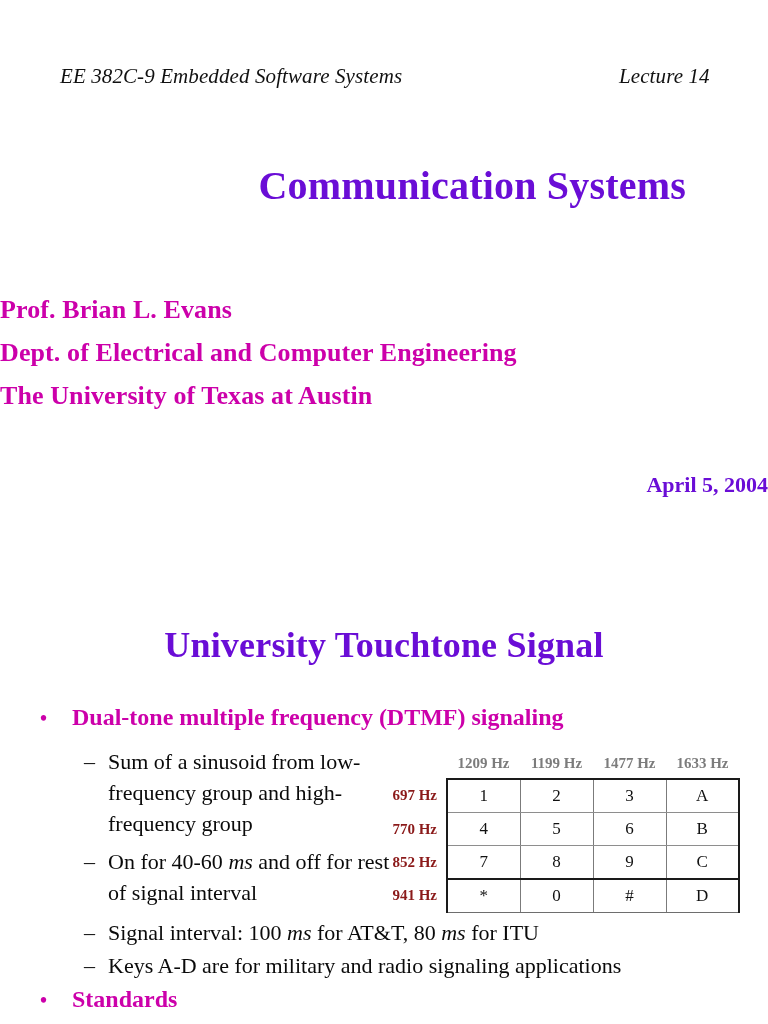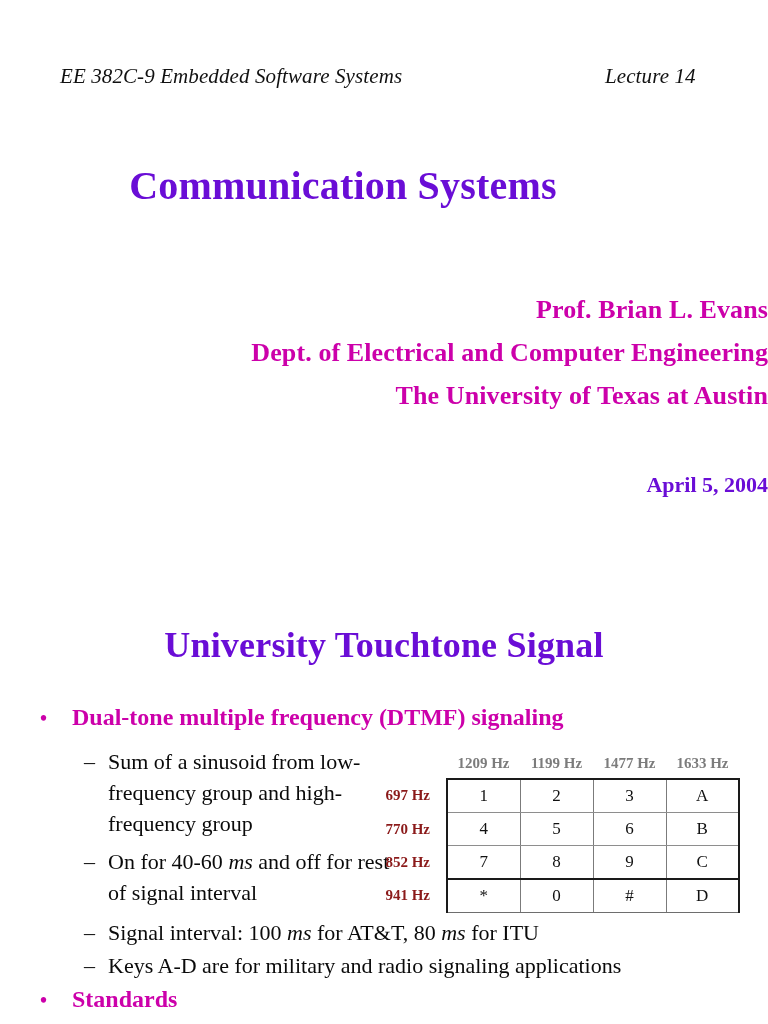--- a/index.html
+++ b/index.html
@@ -38,42 +38,42 @@
     font-style: italic;
     font-size: 21px;
     color: #111111;
     letter-spacing: 0.1px;
   }
   .course-header .course-name {
     white-space: nowrap;
   }
   .course-header .lecture-number {
     position: absolute;
-    left: 545px;
+    left: 559px;
     white-space: nowrap;
   }
 
   .deck-title {
     position: absolute;
     left: 0;
     top: 162px;
     width: 686px;
-    text-align: center;
+    text-align: right;
     font-weight: bold;
     font-size: 40px;
     color: #6A0DD6;
     letter-spacing: 0.2px;
   }
 
   .author-block {
     position: absolute;
     left: 0;
     top: 288px;
     width: 768px;
-    text-align: right;
+    text-align: left;
   }
   .author-block .author-line {
     font-weight: bold;
     font-size: 26px;
     color: #CC00AA;
     line-height: 43px;
     letter-spacing: 0.1px;
   }
 
   .deck-date {
@@ -188,21 +188,21 @@
   }
   .dtmf-table th.corner {
     border: none;
     background: transparent;
   }
   .dtmf-table th.row-head {
     font-size: 15px;
     font-weight: bold;
     color: #8B1A1A;
     text-align: right;
-    padding: 0 16px 0 0;
+    padding: 0 9px 0 0;
     border: none;
     background: transparent;
     white-space: nowrap;
   }
   .dtmf-table td.key-cell {
     font-size: 17px;
     color: #111111;
     text-align: center;
     height: 30px;
     border-left: 1px solid #7B7B7B;

